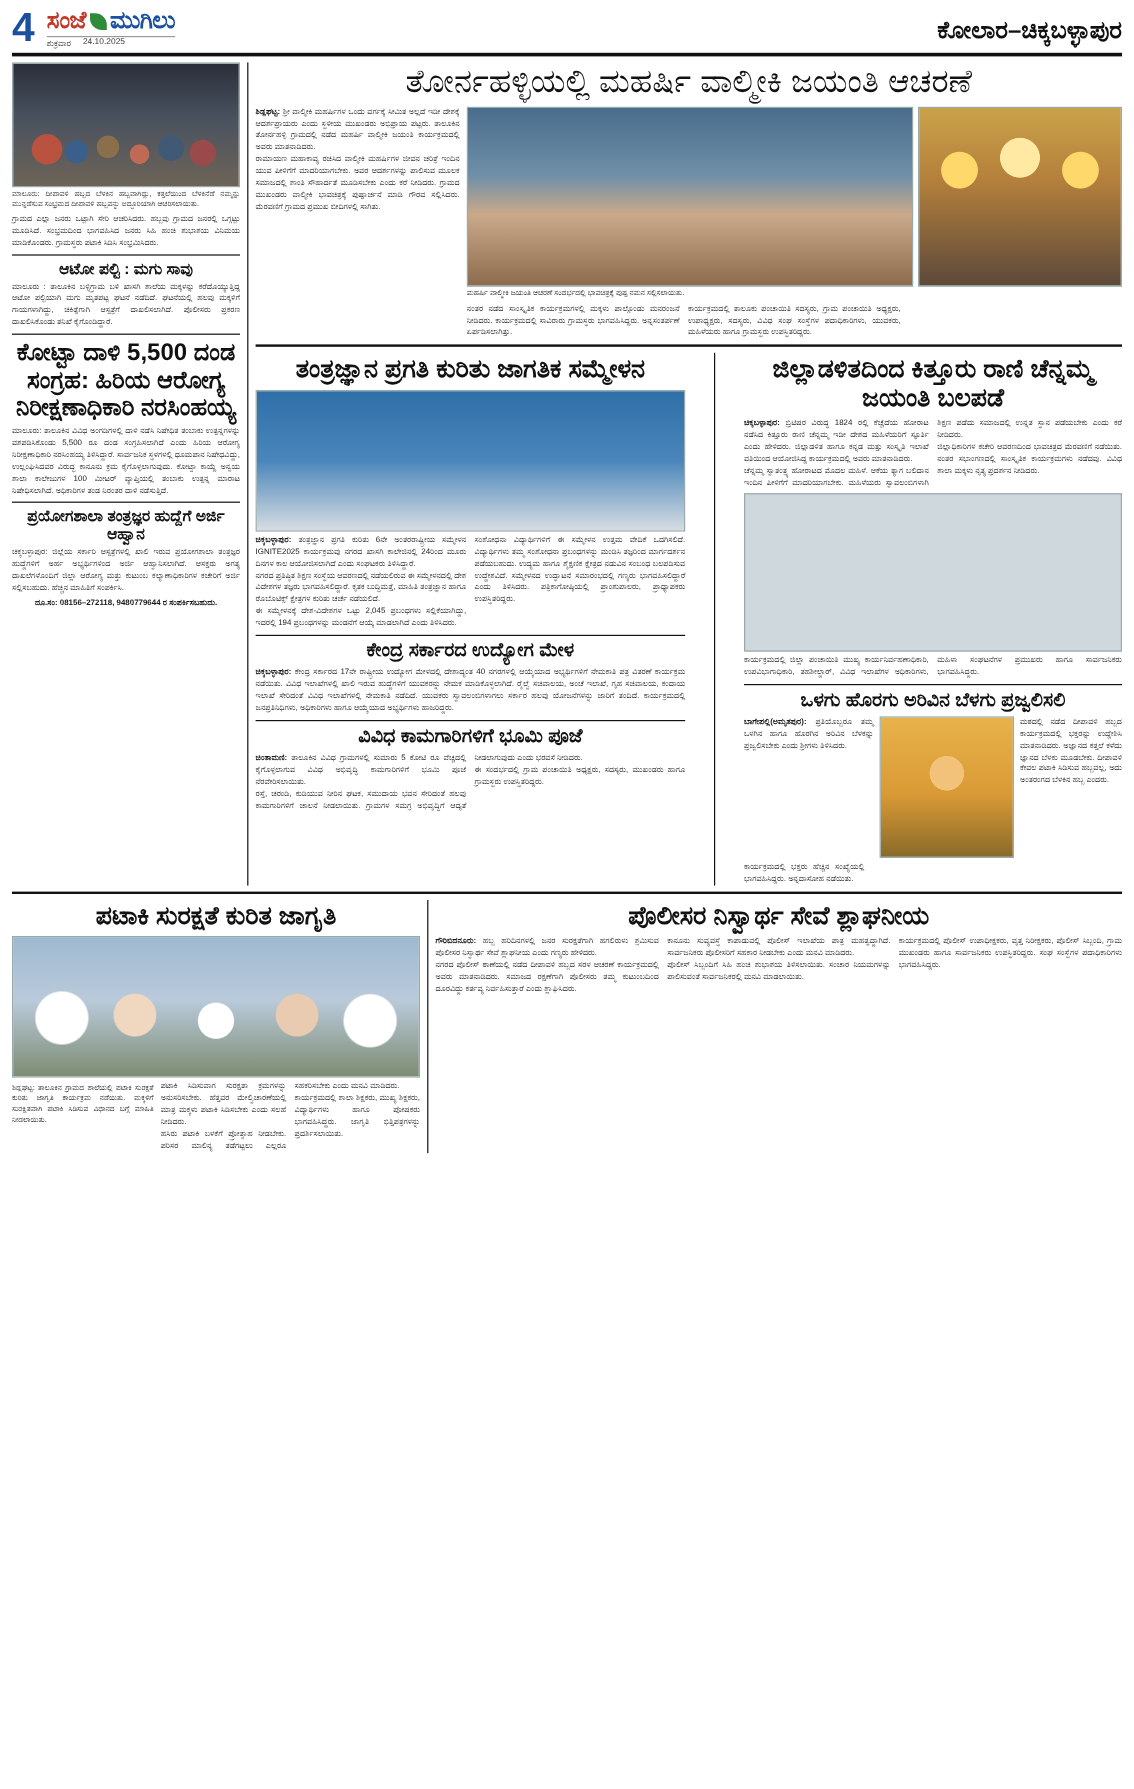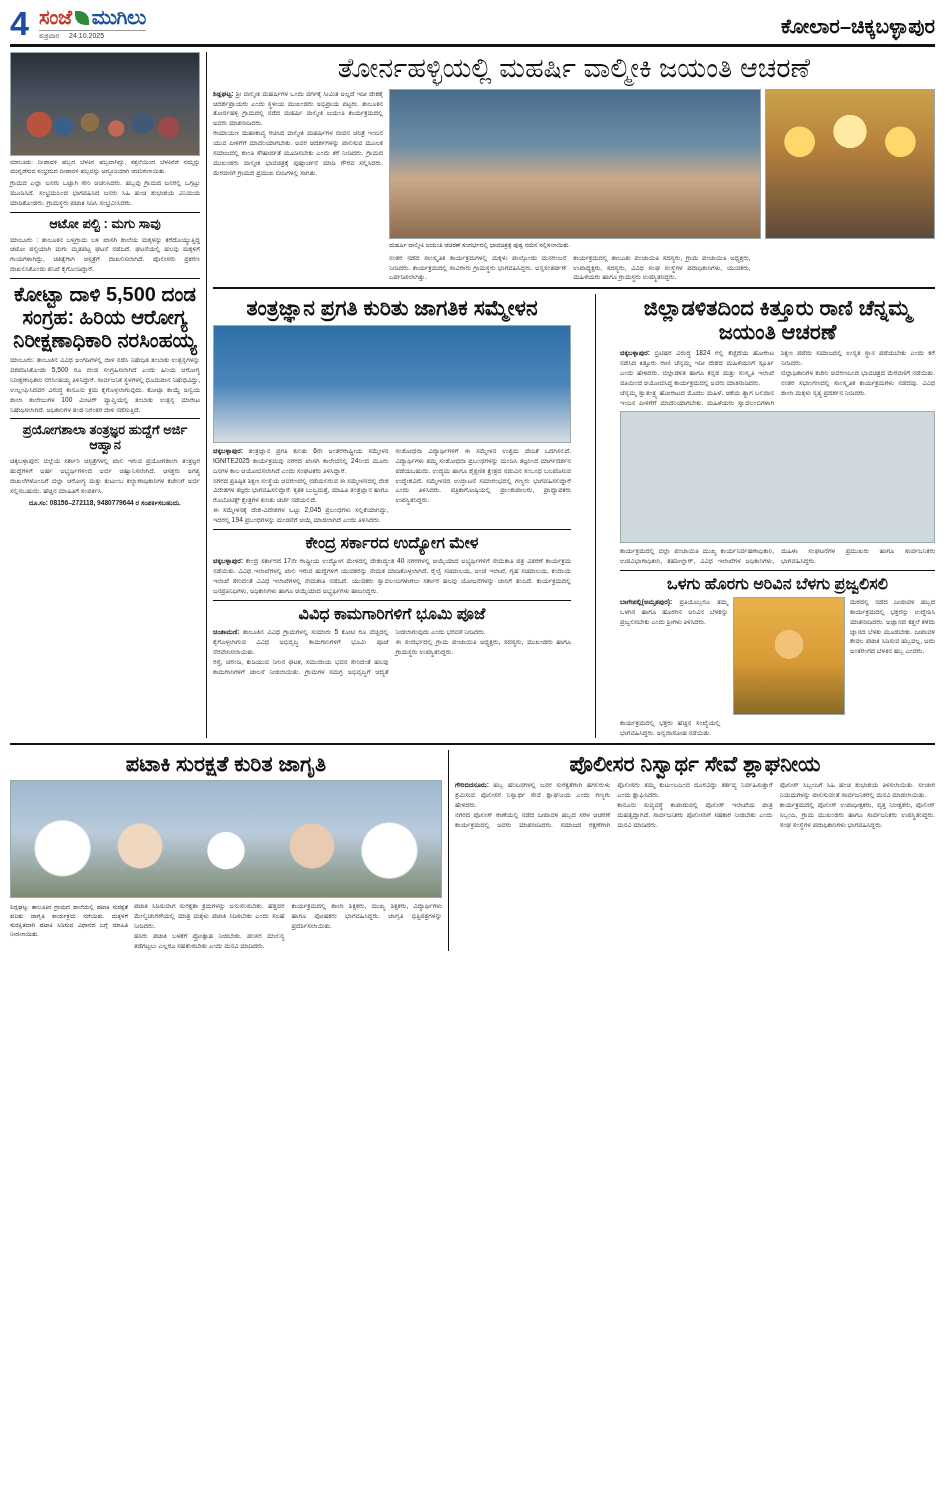--- a/index.html
+++ b/index.html
@@ -197,21 +197,21 @@
               <span>ತಾಲೂಕಿನ ವಿವಿಧ ಗ್ರಾಮಗಳಲ್ಲಿ ಸುಮಾರು 5 ಕೋಟಿ ರೂ ವೆಚ್ಚದಲ್ಲಿ ಕೈಗೊಳ್ಳಲಾಗುವ ವಿವಿಧ ಅಭಿವೃದ್ಧಿ ಕಾಮಗಾರಿಗಳಿಗೆ ಭೂಮಿ ಪೂಜೆ ನೆರವೇರಿಸಲಾಯಿತು.</span>
             </div>
             <div class="body-text">ರಸ್ತೆ, ಚರಂಡಿ, ಕುಡಿಯುವ ನೀರಿನ ಘಟಕ, ಸಮುದಾಯ ಭವನ ಸೇರಿದಂತೆ ಹಲವು ಕಾಮಗಾರಿಗಳಿಗೆ ಚಾಲನೆ ನೀಡಲಾಯಿತು. ಗ್ರಾಮಗಳ ಸಮಗ್ರ ಅಭಿವೃದ್ಧಿಗೆ ಆದ್ಯತೆ ನೀಡಲಾಗುವುದು ಎಂದು ಭರವಸೆ ನೀಡಿದರು.</div>
             <div class="body-text">ಈ ಸಂದರ್ಭದಲ್ಲಿ ಗ್ರಾಮ ಪಂಚಾಯಿತಿ ಅಧ್ಯಕ್ಷರು, ಸದಸ್ಯರು, ಮುಖಂಡರು ಹಾಗೂ ಗ್ರಾಮಸ್ಥರು ಉಪಸ್ಥಿತರಿದ್ದರು.</div>
           </div>
         </div>
 
         <div class="divider-col"></div>
 
         <div style="flex:1;">
-          <h2 class="hl">ಜಿಲ್ಲಾಡಳಿತದಿಂದ ಕಿತ್ತೂರು ರಾಣಿ ಚೆನ್ನಮ್ಮ ಜಯಂತಿ ಆಚರಣೆ</h2>
+          <h2 class="hl">ಜಿಲ್ಲಾಡಳಿತದಿಂದ ಕಿತ್ತೂರು ರಾಣಿ ಚೆನ್ನಮ್ಮ ಜಯಂತಿ ಬಲಪಡೆ</h2>
           <div class="two-col">
             <div class="body-text">
               <span class="lead">ಚಿಕ್ಕಬಳ್ಳಾಪುರ:</span>
               <span>ಬ್ರಿಟಿಷರ ವಿರುದ್ಧ 1824 ರಲ್ಲಿ ಕೆಚ್ಚೆದೆಯ ಹೋರಾಟ ನಡೆಸಿದ ಕಿತ್ತೂರು ರಾಣಿ ಚೆನ್ನಮ್ಮ ಇಡೀ ದೇಶದ ಮಹಿಳೆಯರಿಗೆ ಸ್ಫೂರ್ತಿ ಎಂದು ಹೇಳಿದರು. ಜಿಲ್ಲಾಡಳಿತ ಹಾಗೂ ಕನ್ನಡ ಮತ್ತು ಸಂಸ್ಕೃತಿ ಇಲಾಖೆ ವತಿಯಿಂದ ಆಯೋಜಿಸಿದ್ದ ಕಾರ್ಯಕ್ರಮದಲ್ಲಿ ಅವರು ಮಾತನಾಡಿದರು.</span>
             </div>
             <div class="body-text">ಚೆನ್ನಮ್ಮ ಸ್ವಾತಂತ್ರ್ಯ ಹೋರಾಟದ ಮೊದಲ ಮಹಿಳೆ. ಆಕೆಯ ತ್ಯಾಗ ಬಲಿದಾನ ಇಂದಿನ ಪೀಳಿಗೆಗೆ ಮಾದರಿಯಾಗಬೇಕು. ಮಹಿಳೆಯರು ಸ್ವಾವಲಂಬಿಗಳಾಗಿ ಶಿಕ್ಷಣ ಪಡೆದು ಸಮಾಜದಲ್ಲಿ ಉನ್ನತ ಸ್ಥಾನ ಪಡೆಯಬೇಕು ಎಂದು ಕರೆ ನೀಡಿದರು.</div>
             <div class="body-text">ಜಿಲ್ಲಾಧಿಕಾರಿಗಳ ಕಚೇರಿ ಆವರಣದಿಂದ ಭಾವಚಿತ್ರದ ಮೆರವಣಿಗೆ ನಡೆಯಿತು. ನಂತರ ಸಭಾಂಗಣದಲ್ಲಿ ಸಾಂಸ್ಕೃತಿಕ ಕಾರ್ಯಕ್ರಮಗಳು ನಡೆದವು. ವಿವಿಧ ಶಾಲಾ ಮಕ್ಕಳು ನೃತ್ಯ ಪ್ರದರ್ಶನ ನೀಡಿದರು.</div>
           </div>
           <div class="photo ph-meeting" style="height:132px; margin-top:3px"></div>
           <div class="two-col" style="margin-top:3px">
@@ -238,21 +238,21 @@
         </div>
       </div>
 
     </div>
   </div>
 
   <div class="hr-thick"></div>
 
   <div style="display:flex; gap:6px;">
 
-    <div style="width:432px; flex:none;">
+    <div style="width:340px; flex:none;">
       <h2 class="hl">ಪಟಾಕಿ ಸುರಕ್ಷತೆ ಕುರಿತ ಜಾಗೃತಿ</h2>
       <div class="photo ph-group" style="height:118px"></div>
       <div style="display:flex; gap:6px; margin-top:3px;">
         <div style="width:118px;">
           <div class="cap">ಶಿಡ್ಲಘಟ್ಟ: ತಾಲೂಕಿನ ಗ್ರಾಮದ ಶಾಲೆಯಲ್ಲಿ ಪಟಾಕಿ ಸುರಕ್ಷತೆ ಕುರಿತು ಜಾಗೃತಿ ಕಾರ್ಯಕ್ರಮ ನಡೆಯಿತು. ಮಕ್ಕಳಿಗೆ ಸುರಕ್ಷಿತವಾಗಿ ಪಟಾಕಿ ಸಿಡಿಸುವ ವಿಧಾನದ ಬಗ್ಗೆ ಮಾಹಿತಿ ನೀಡಲಾಯಿತು.</div>
         </div>
         <div style="flex:1;" class="two-col">
           <div class="body-text">ಪಟಾಕಿ ಸಿಡಿಸುವಾಗ ಸುರಕ್ಷತಾ ಕ್ರಮಗಳನ್ನು ಅನುಸರಿಸಬೇಕು. ಹೆತ್ತವರ ಮೇಲ್ವಿಚಾರಣೆಯಲ್ಲಿ ಮಾತ್ರ ಮಕ್ಕಳು ಪಟಾಕಿ ಸಿಡಿಸಬೇಕು ಎಂದು ಸಲಹೆ ನೀಡಿದರು.</div>
           <div class="body-text">ಹಸಿರು ಪಟಾಕಿ ಬಳಕೆಗೆ ಪ್ರೋತ್ಸಾಹ ನೀಡಬೇಕು. ಪರಿಸರ ಮಾಲಿನ್ಯ ತಡೆಗಟ್ಟಲು ಎಲ್ಲರೂ ಸಹಕರಿಸಬೇಕು ಎಂದು ಮನವಿ ಮಾಡಿದರು.</div>
           <div class="body-text">ಕಾರ್ಯಕ್ರಮದಲ್ಲಿ ಶಾಲಾ ಶಿಕ್ಷಕರು, ಮುಖ್ಯ ಶಿಕ್ಷಕರು, ವಿದ್ಯಾರ್ಥಿಗಳು ಹಾಗೂ ಪೋಷಕರು ಭಾಗವಹಿಸಿದ್ದರು. ಜಾಗೃತಿ ಭಿತ್ತಿಪತ್ರಗಳನ್ನು ಪ್ರದರ್ಶಿಸಲಾಯಿತು.</div>

